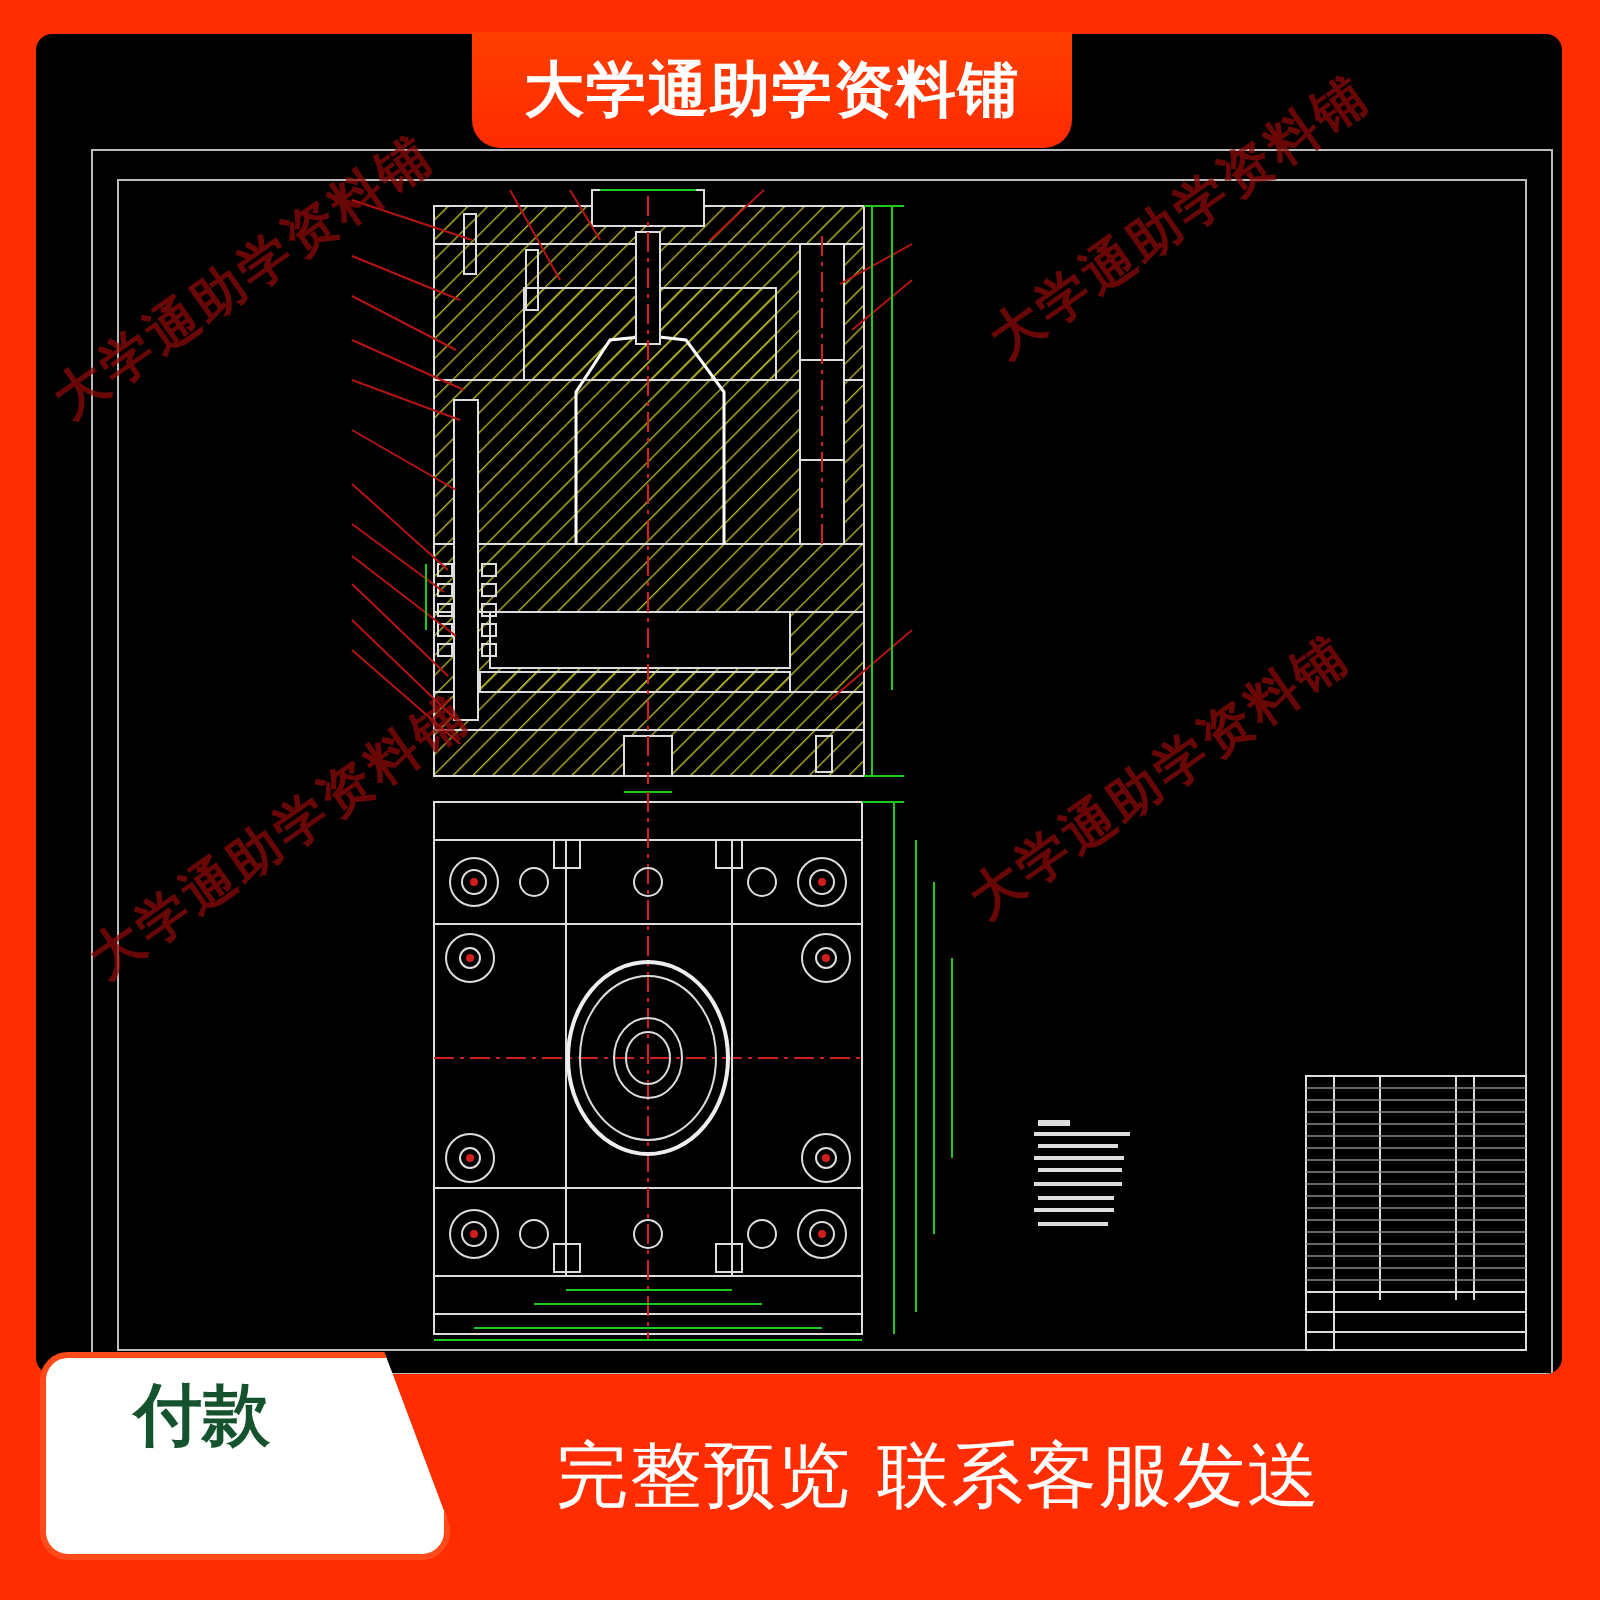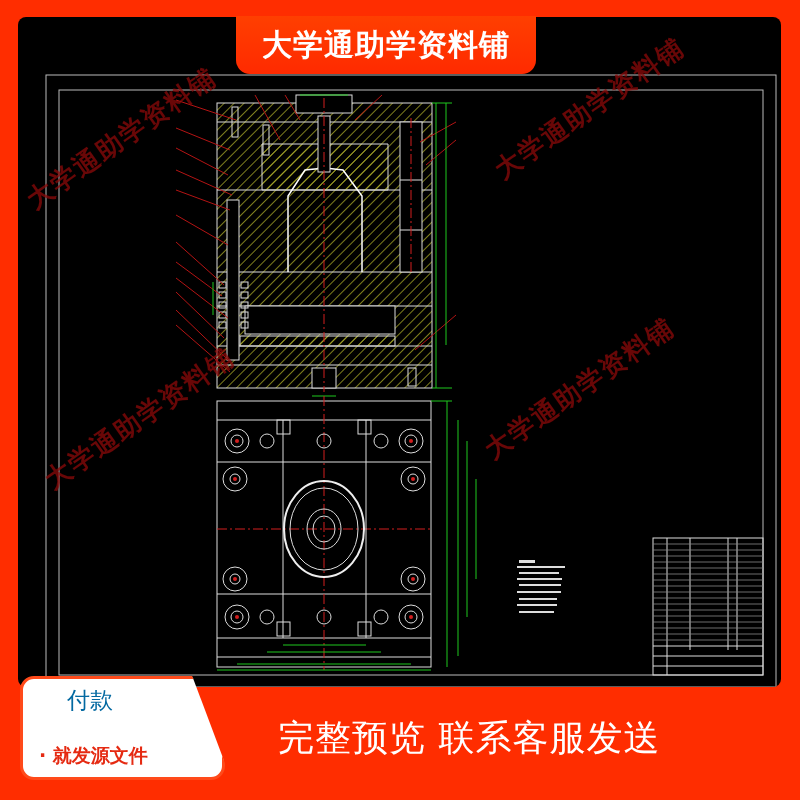--- a/index.html
+++ b/index.html
@@ -10,21 +10,21 @@
   .title-tab { position:absolute; left:236px; top:16px; width:300px; height:58px;
     background:linear-gradient(#ff3f00,#ff2a00); border-radius:0 0 14px 14px;
     display:flex; align-items:center; justify-content:center; }
   .title-tab span { color:#fff; font-size:30px; font-weight:bold; letter-spacing:1px; }
   .wm { position:absolute; color:rgba(140,10,10,0.75); font-size:26px; font-weight:bold;
     transform:rotate(-35deg); transform-origin:left bottom; white-space:nowrap; letter-spacing:2px; }
   .pay-card { position:absolute; left:20px; top:676px; width:205px; height:104px;
     background:#fff; border:3px solid #ff4a1a; border-radius:14px;
     clip-path:polygon(0 0, 84% 0, 100% 84%, 100% 100%, 0 100%); }
   .pay-card .pay { position:absolute; left:0; width:100%; top:6px; text-align:left; padding-left:44px;
-    color:#0369a1; font-size:23px; font-weight:normal; }
+    color:#14532d; font-size:34px; font-weight:bold; }
   .pay-card .sub { position:absolute; left:16px; top:64px; color:#e52a12; font-size:19px; font-weight:bold; }
   .bottom-text { position:absolute; left:278px; top:714px; color:#fff; font-size:36px; font-weight:normal; letter-spacing:1px; }
 </style>
 </head>
 <body>
 
 <div class="panel">
   <svg class="cad" width="763" height="670" viewBox="18 17 763 670">
     <defs>
       <pattern id="hatch" width="7" height="7" patternUnits="userSpaceOnUse" patternTransform="rotate(45)">
@@ -224,16 +224,15 @@
   <div class="wm" style="left:40px;top:445px">大学通助学资料铺</div>
   <div class="wm" style="left:480px;top:415px">大学通助学资料铺</div>
 </div>
 
 <div class="title-tab">
   <span>大学通助学资料铺</span>
 </div>
 
 <div class="pay-card">
   <div class="pay">付款</div>
-  <div class="sub">· 就发源文件</div>
 </div>
 
 <div class="bottom-text">完整预览  联系客服发送</div>
 
 </body></html>

